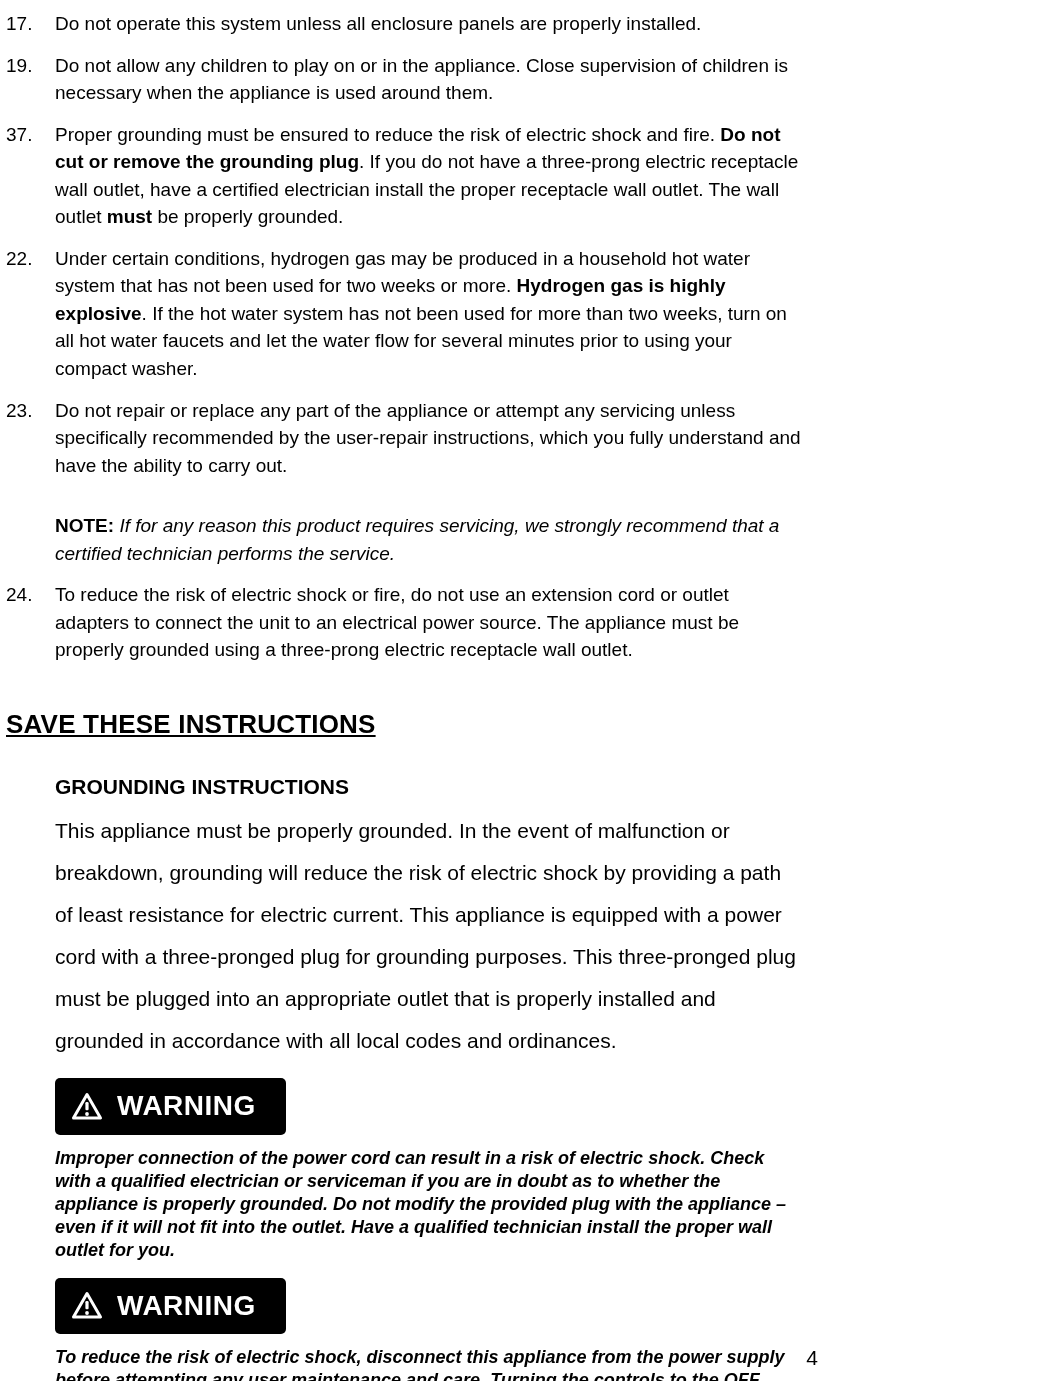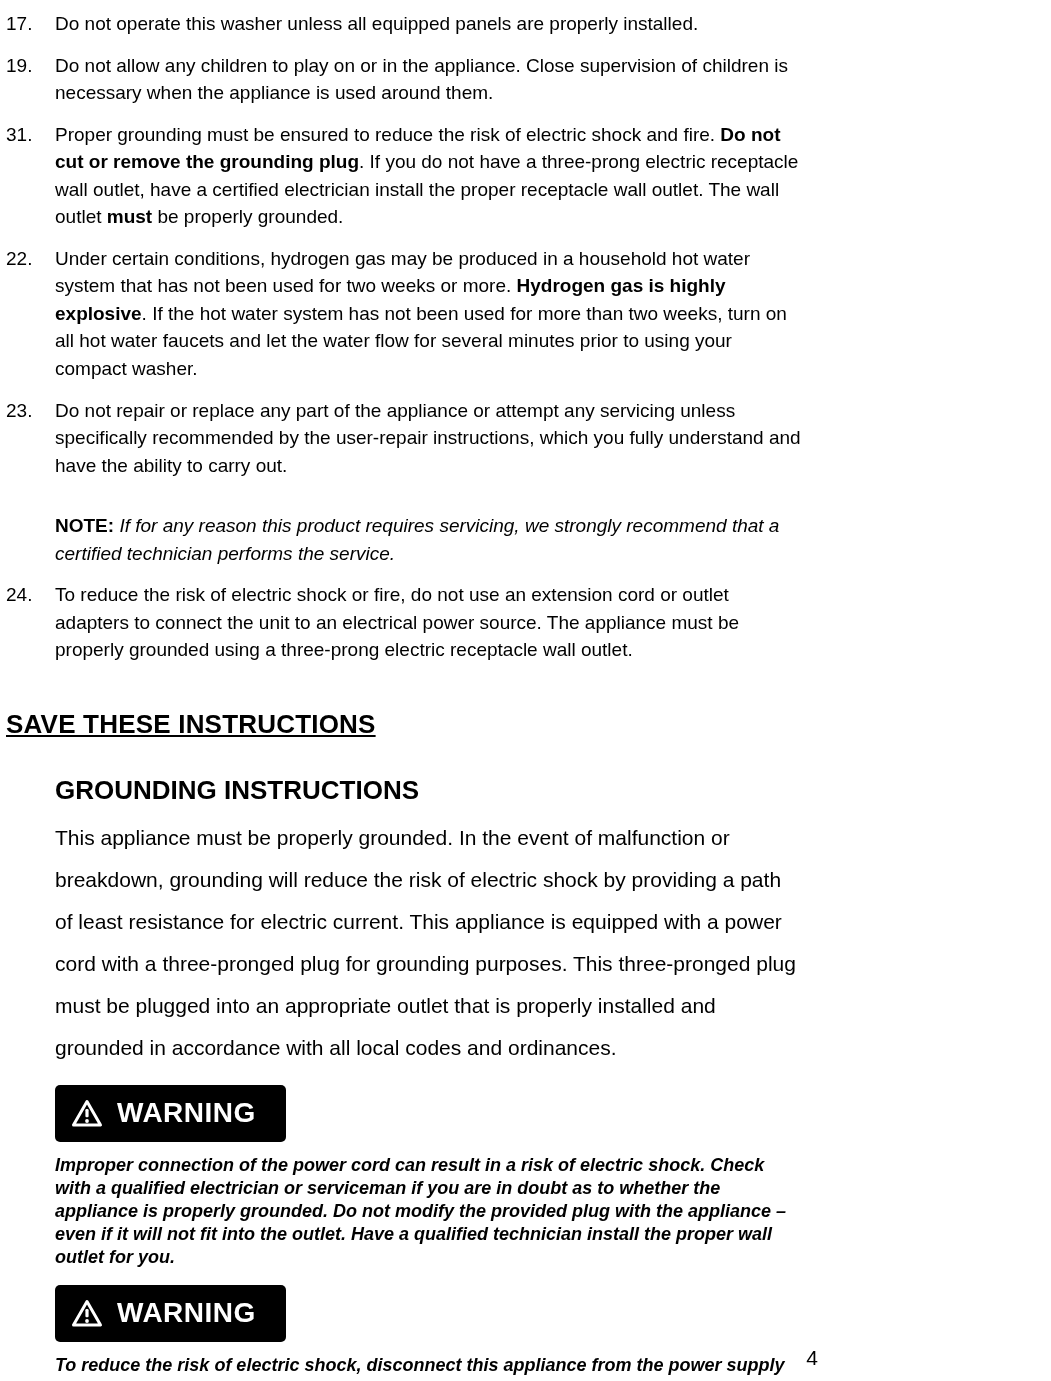--- a/index.html
+++ b/index.html
@@ -26,21 +26,21 @@
 
   
   .save-heading {
     font-size: 26px;
     font-weight: bold;
     text-decoration: underline;
     margin-top: 42px;
     letter-spacing: .2px;
   }
   .section { margin-left: 49px; }
-  .grounding-heading { font-size: 26px; font-weight: bold; margin-top: 28px; }
+  .grounding-heading { font-size: 21px; font-weight: bold; margin-top: 28px; }
   .grounding-body { font-size: 21px; line-height: 42px; margin-top: 8px; }
 
   
   .warning-badge {
     display: inline-flex;
     align-items: center;
     background: #000000;
     color: #ffffff;
     border-radius: 5px;
     padding: 8px 30px 8px 16px;
@@ -66,32 +66,32 @@
 </style>
 </head>
 <body>
 
 <div class="page">
 
   <div class="list">
 
     <div class="list-item">
       <div class="li-num">17.</div>
-      <div class="li-text"><span>Do not operate this washer unless all equipped panels are properly installed.</span></div>
+      <div class="li-text"><span>Do not operate this system unless all enclosure panels are properly installed.</span></div>
     </div>
 
 
     <div class="list-item">
       <div class="li-num">19.</div>
       <div class="li-text"><span>Do not allow any children to play on or in the appliance. Close supervision of children is necessary when the appliance is used around them.</span></div>
     </div>
 
 
     <div class="list-item">
-      <div class="li-num">31.</div>
+      <div class="li-num">37.</div>
       <div class="li-text"><span>Proper grounding must be ensured to reduce the risk of electric shock and fire. </span><strong>Do not cut or remove the grounding plug</strong><span>. If you do not have a three-prong electric receptacle wall outlet, have a certified electrician install the proper receptacle wall outlet. The wall outlet </span><strong>must</strong><span> be properly grounded.</span></div>
     </div>
 
     <div class="list-item">
       <div class="li-num">22.</div>
       <div class="li-text"><span>Under certain conditions, hydrogen gas may be produced in a household hot water system that has not been used for two weeks or more. </span><strong>Hydrogen gas is highly explosive</strong><span>. If the hot water system has not been used for more than two weeks, turn on all hot water faucets and let the water flow for several minutes prior to using your compact washer.</span></div>
     </div>
 
     <div class="list-item">
       <div class="li-num">23.</div>

